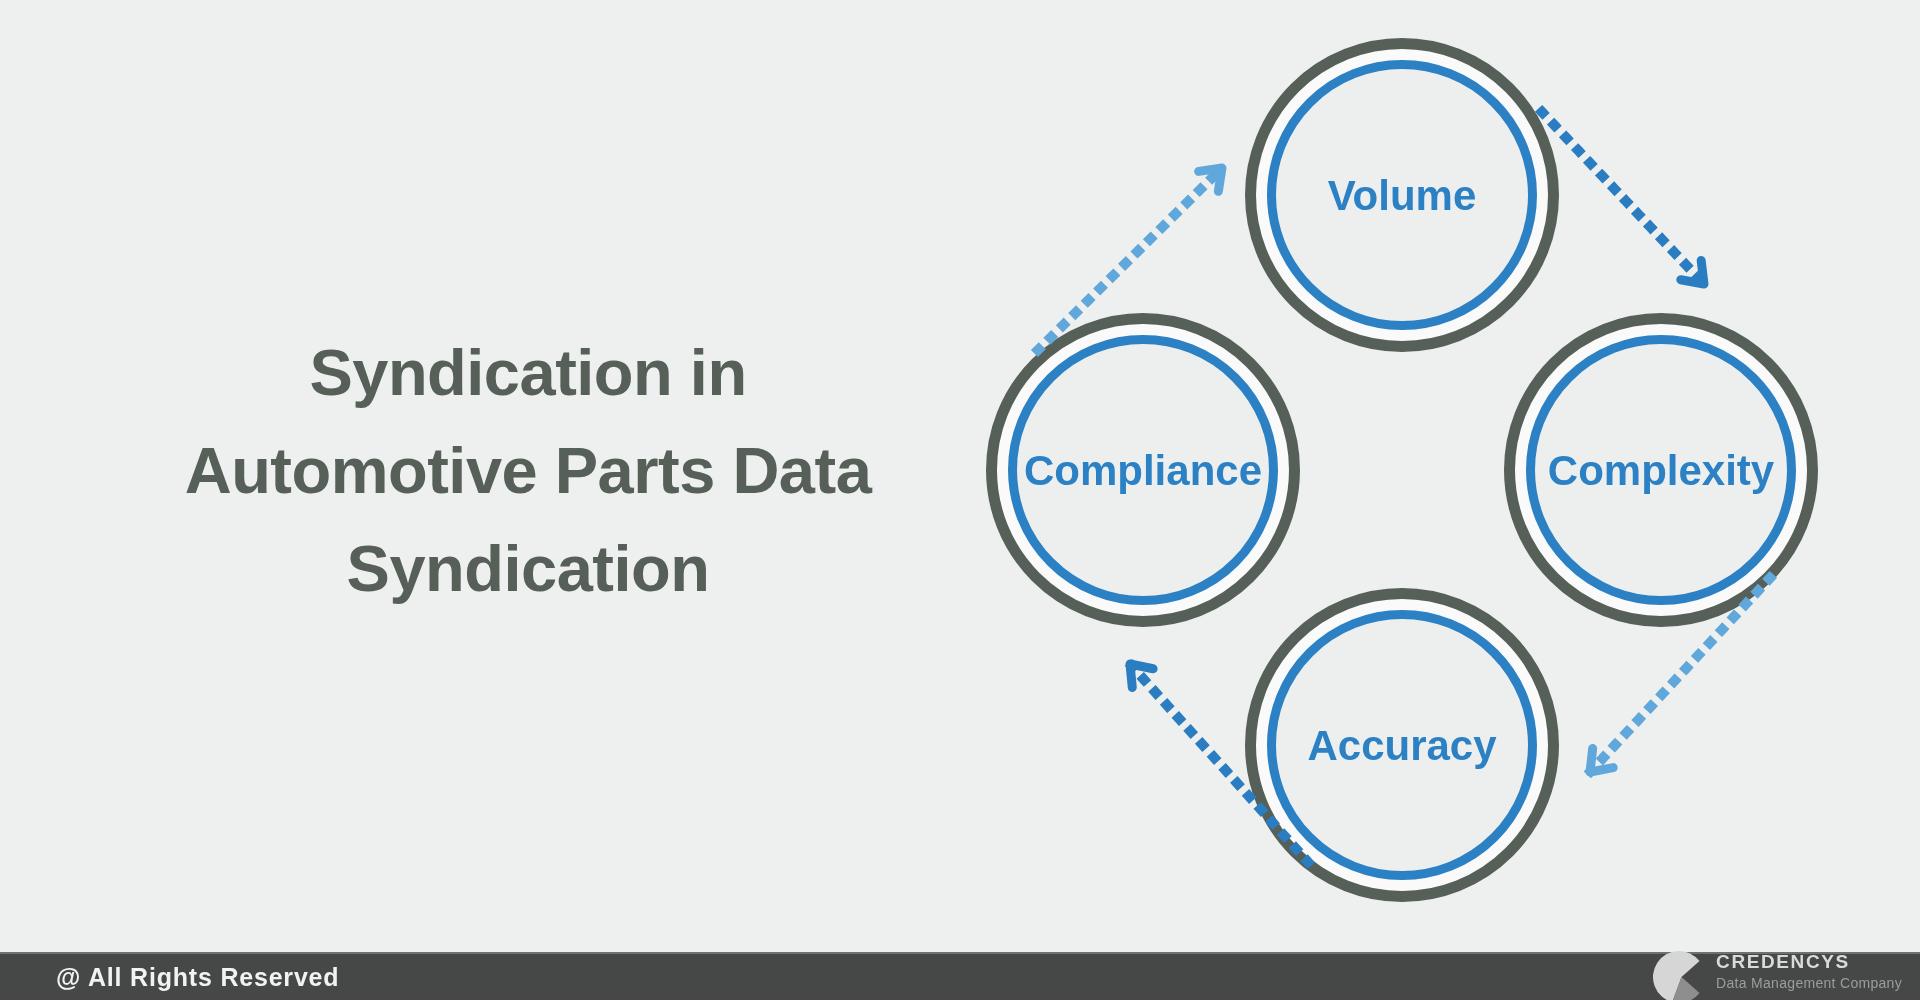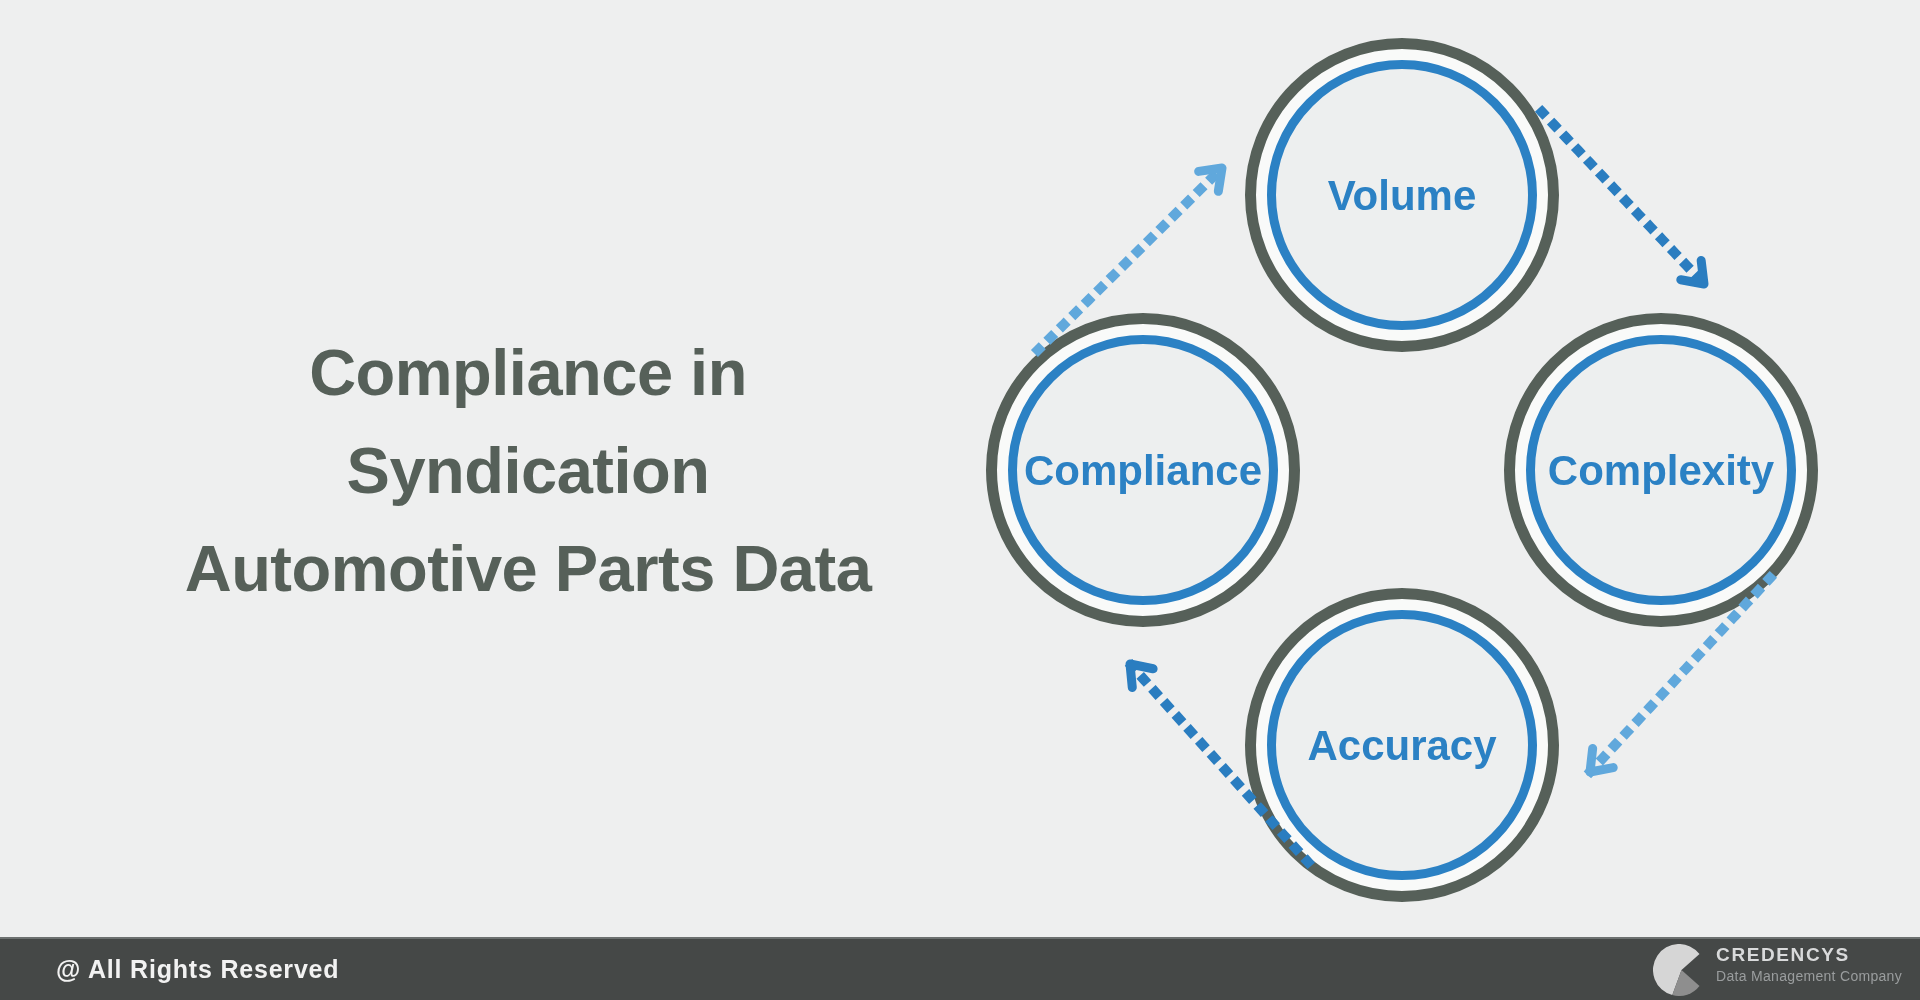--- a/index.html
+++ b/index.html
@@ -20,21 +20,21 @@
   .outer-ring{fill:none;stroke:#566059;stroke-width:11;}
   .node-label{
     fill:#2b81c4;font-size:42px;font-weight:700;text-anchor:middle;
     font-family:"Liberation Sans",sans-serif;letter-spacing:0px;
   }
   .dots{fill:none;stroke-width:10;stroke-dasharray:1 16.5;stroke-linecap:square;}
   .dots.light{stroke:#60a8dc;}
   .dots.dark{stroke:#2a7dc0;}
   
   .footer{
-    position:absolute;left:0;bottom:0;width:100%;height:63px;
+    position:absolute;left:0;bottom:0;width:100%;height:48px;
     background:#454847;border-top:2px solid #6d7170;box-sizing:border-box;
     display:flex;align-items:center;justify-content:space-between;gap:12px;
   }
   .copyright{
     margin-left:56px;color:#f2f2f2;font-size:25px;font-weight:700;letter-spacing:0.8px;
   }
   .logo{display:flex;align-items:flex-start;margin-right:18px;gap:11px;}
   .logo-icon{width:52px;height:52px;flex:0 0 auto;}
   .logo-name{
     color:#d9dadb;font-size:19px;font-weight:700;letter-spacing:1.6px;line-height:21px;
@@ -42,23 +42,23 @@
   .logo-tagline{
     color:#9a9d9e;font-size:14px;font-weight:400;letter-spacing:0.3px;margin-top:3px;
   }
 </style>
 </head>
 <body>
 
 <div class="stage">
 
   <div class="title">
-    <div>Compliance in</div>
+    <div>Syndication in</div>
+    <div>Automotive Parts Data</div>
     <div>Syndication</div>
-    <div>Automotive Parts Data</div>
   </div>
 
   <svg class="diagram" viewBox="0 0 1920 1000" xmlns="http://www.w3.org/2000/svg">
     <defs>
       <marker id="head-light" markerUnits="userSpaceOnUse" markerWidth="60" markerHeight="60" viewBox="-30 -30 60 60" refX="0" refY="0" orient="auto">
         <path d="M -19 -14 L 0 0 L -19 14" fill="none" stroke="#60a8dc" stroke-width="9" stroke-linecap="round" stroke-linejoin="round"></path>
       </marker>
       <marker id="head-dark" markerUnits="userSpaceOnUse" markerWidth="60" markerHeight="60" viewBox="-30 -30 60 60" refX="0" refY="0" orient="auto">
         <path d="M -19 -14 L 0 0 L -19 14" fill="none" stroke="#2a7dc0" stroke-width="9" stroke-linecap="round" stroke-linejoin="round"></path>
       </marker>

